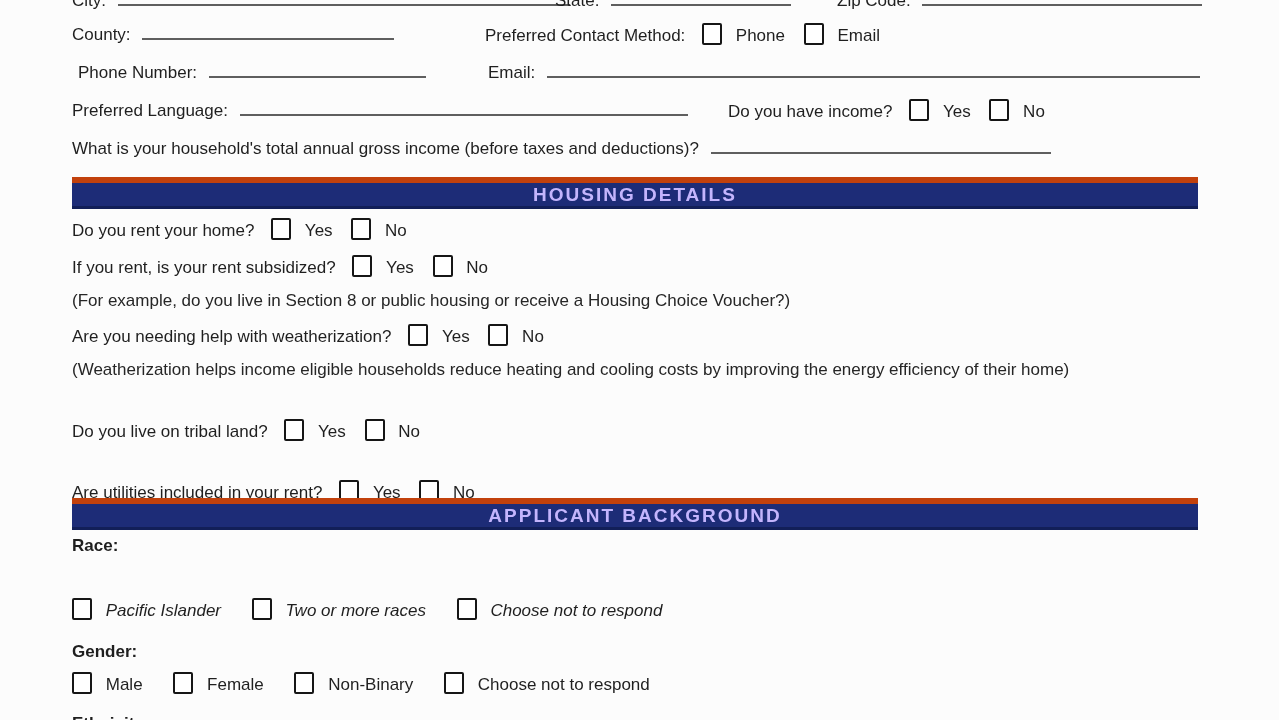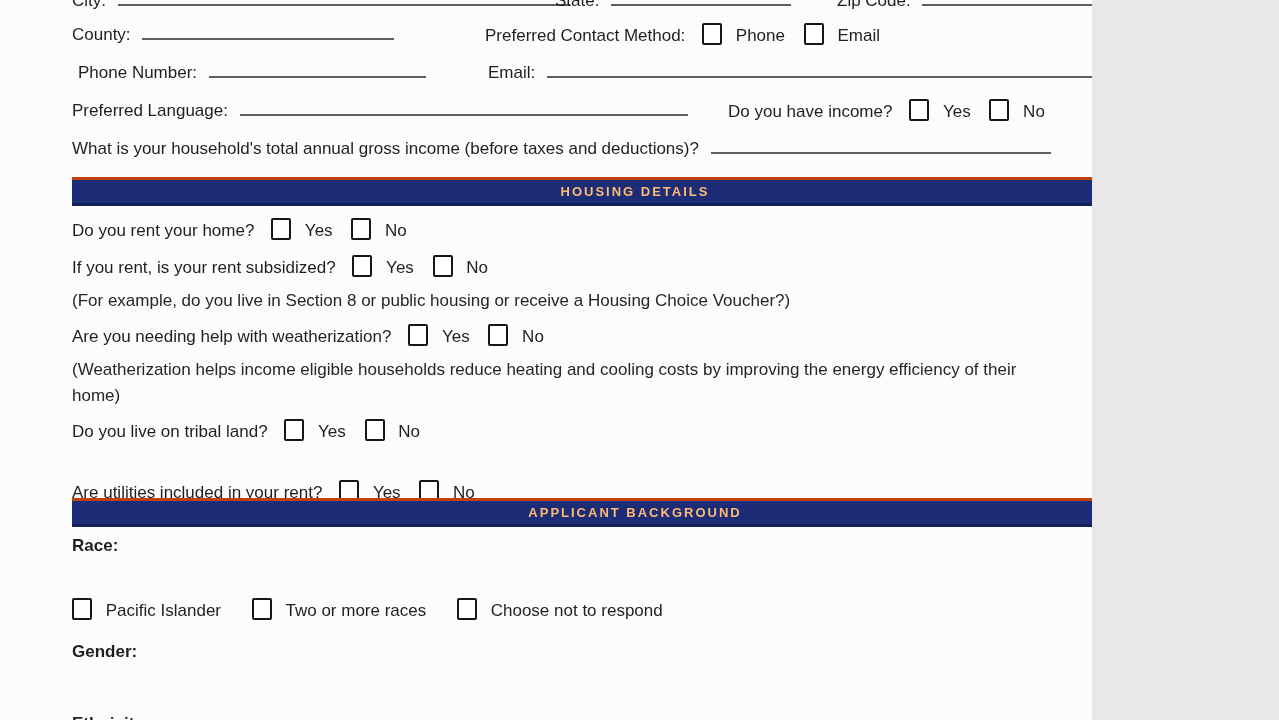--- a/index.html
+++ b/index.html
@@ -1,18 +1,18 @@
 <!DOCTYPE html>
 <html><head>
 <meta charset="utf-8">
 <style>
   html,body{margin:0;padding:0;background:#e8e8e8;}
   .page{
     position:relative;
-    width:1092px;height:720px;
+    width:1279px;height:720px;
     background:#fcfcfc;
     overflow:hidden;
     font-family:"Liberation Sans","DejaVu Sans",sans-serif;
     font-size:17px;
     color:#1f1f1f;
   }
   .row{position:absolute;left:72px;right:74px;white-space:nowrap;line-height:24px;}
   .grp{position:absolute;top:0;white-space:nowrap;}
   .lbl{display:inline-block;}
   .bold{font-weight:bold;}
@@ -34,25 +34,25 @@
     vertical-align:-4px;
     margin-left:14px;
   }
   .cb.first{margin-left:12px;}
   .cb.lead{margin-left:0;}
   .optlbl{margin-left:9px;}
   .gap{margin-left:26px;}
   .hdr{
     position:absolute;left:72px;width:1126px;
     background:#1d2c77;
-    border-top:3px solid #c2410c;
+    border-top:6px solid #c2410c;
     border-bottom:3px solid #121f58;
-    color:#fdba74;
+    color:#c4b5fd;
     font-weight:bold;
-    font-size:13px;
+    font-size:19px;
     letter-spacing:2px;
     text-align:center;
     line-height:23px;
     height:23px;
   }
 </style>
 </head>
 <body>
 
 <div class="page">
@@ -160,27 +160,37 @@
     <span class="optlbl">Yes</span>
     <span class="cb"></span>
     <span class="optlbl">No</span>
   </div>
 
   <div class="hdr" style="top:498px;">APPLICANT BACKGROUND</div>
 
   <div class="row bold" style="top:534px;">Race:</div>
 
 
-  <div class="row" style="top:598px;">
+  <div class="row" style="top:598px;font-style:italic;">
     <span class="cb lead"></span>
     <span class="optlbl">Pacific Islander</span>
     <span class="cb gap"></span>
     <span class="optlbl">Two or more races</span>
     <span class="cb gap"></span>
     <span class="optlbl">Choose not to respond</span>
   </div>
 
   <div class="row bold" style="top:640px;">Gender:</div>
 
+  <div class="row" style="top:672px;">
+    <span class="cb lead"></span>
+    <span class="optlbl">Male</span>
+    <span class="cb gap"></span>
+    <span class="optlbl">Female</span>
+    <span class="cb gap"></span>
+    <span class="optlbl">Non-Binary</span>
+    <span class="cb gap"></span>
+    <span class="optlbl">Choose not to respond</span>
+  </div>
 
   <div class="row bold" style="top:712px;">Ethnicity:</div>
 
 </div>
 
 </body></html>

